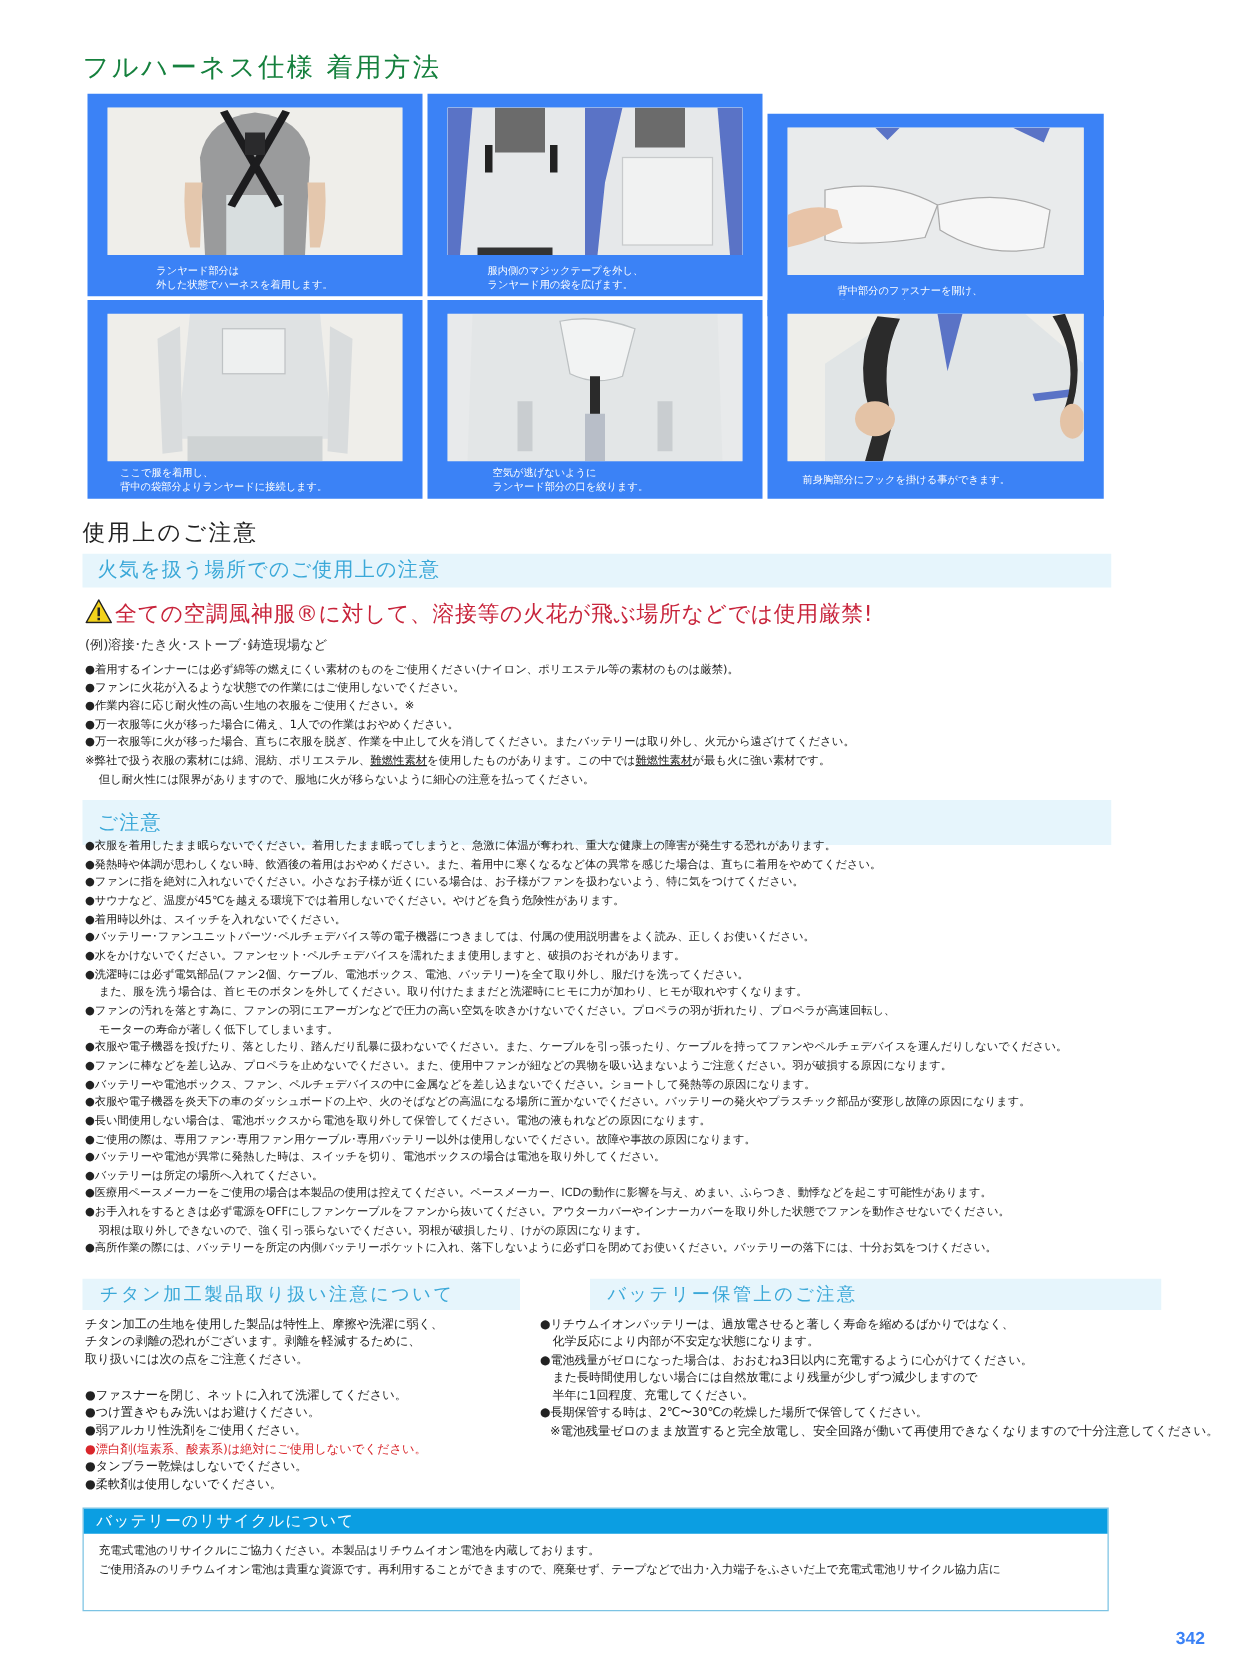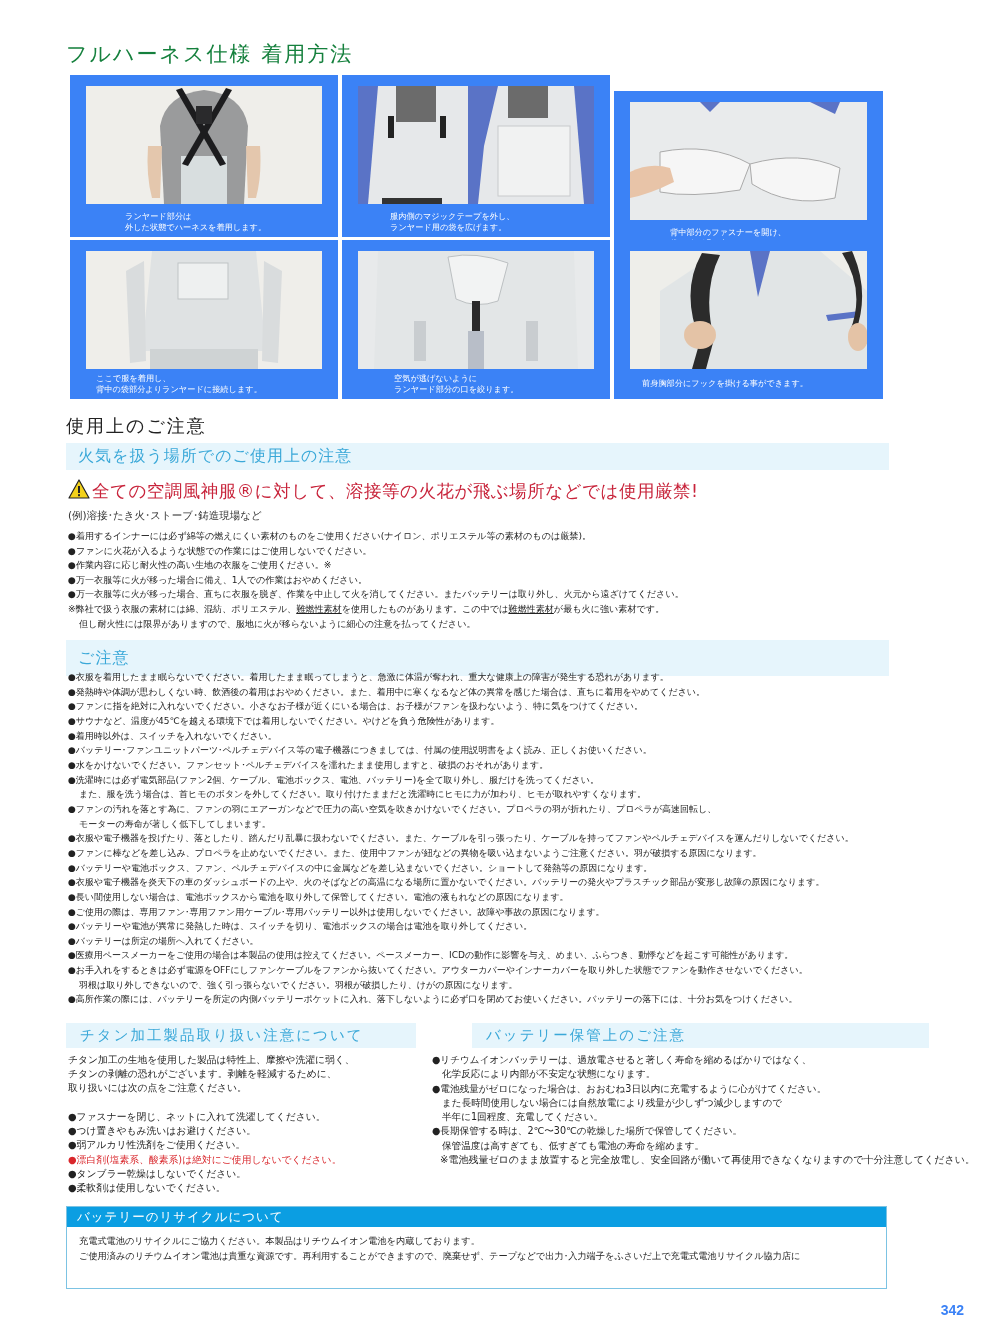--- a/index.html
+++ b/index.html
@@ -222,21 +222,20 @@
 
 <div class="bar" style="left:432px; top:1023px; width:457px; height:25px; font-size:14.5px; letter-spacing:2px; padding-left:14px;margin-left:40px;">バッテリー保管上のご注意</div>
 
 <div class="tlist" style="left:432px; top:1053px; font-size:9.6px; line-height:14.3px;">
   <span style="display:block">●リチウムイオンバッテリーは、過放電させると著しく寿命を縮めるばかりではなく、</span>
   <span style="display:block; padding-left:10px;">化学反応により内部が不安定な状態になります。</span>
   <span style="display:block">●電池残量がゼロになった場合は、おおむね3日以内に充電するように心がけてください。</span>
   <span style="display:block; padding-left:10px;">また長時間使用しない場合には自然放電により残量が少しずつ減少しますので</span>
   <span style="display:block; padding-left:10px;">半年に1回程度、充電してください。</span>
   <span style="display:block">●長期保管する時は、2℃〜30℃の乾燥した場所で保管してください。</span>
-  <span style="display:block; padding-left:10px;">保管温度は高すぎても、低すぎても電池の寿命を縮めます。</span>
   <span style="display:block; padding-left:8px; font-size:10px; line-height:13px;">※電池残量ゼロのまま放置すると完全放電し、安全回路が働いて再使用できなくなりますので十分注意してください。</span>
 </div>
 
 <div class="recycle">
   <div class="head">バッテリーのリサイクルについて</div>
   <div class="body">
     <span style="display:block">充電式電池のリサイクルにご協力ください。本製品はリチウムイオン電池を内蔵しております。</span>
     <span style="display:block">ご使用済みのリチウムイオン電池は貴重な資源です。再利用することができますので、廃棄せず、テープなどで出力･入力端子をふさいだ上で充電式電池リサイクル協力店に</span>
   </div>
 </div>

